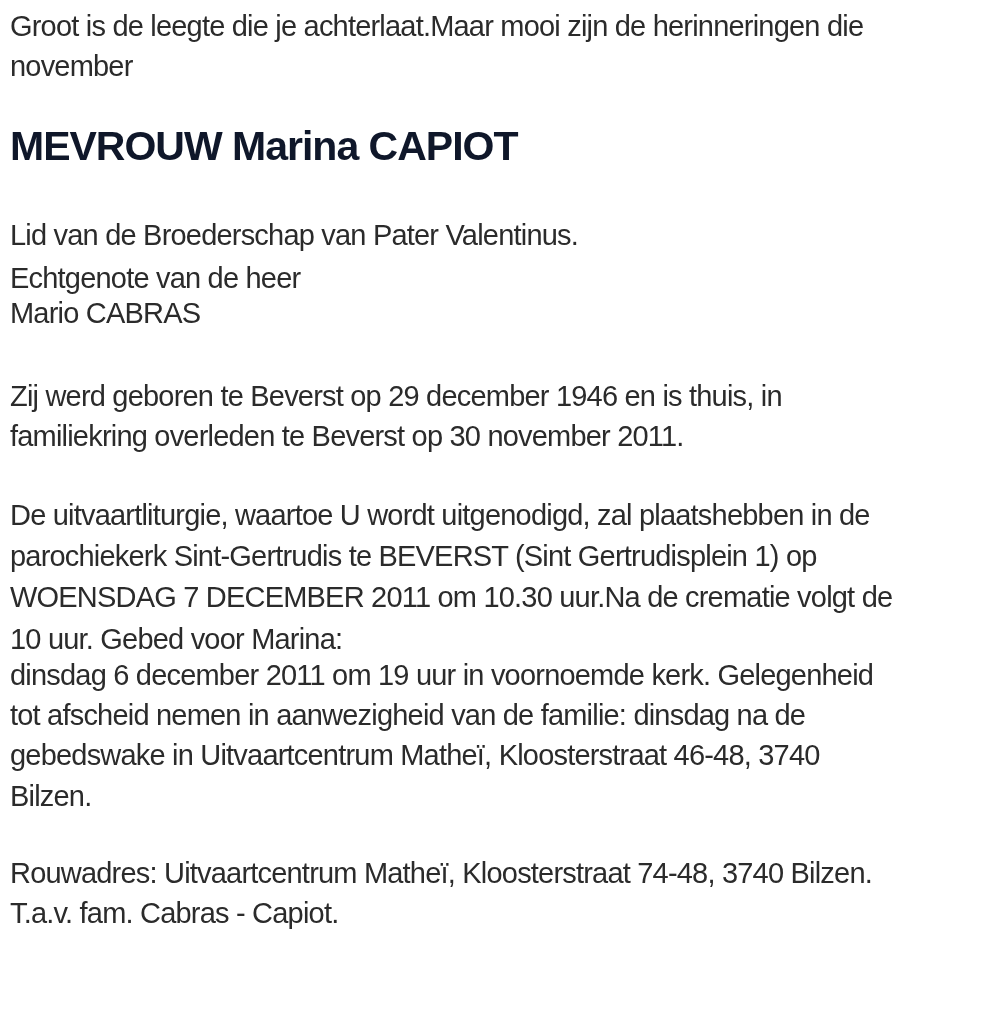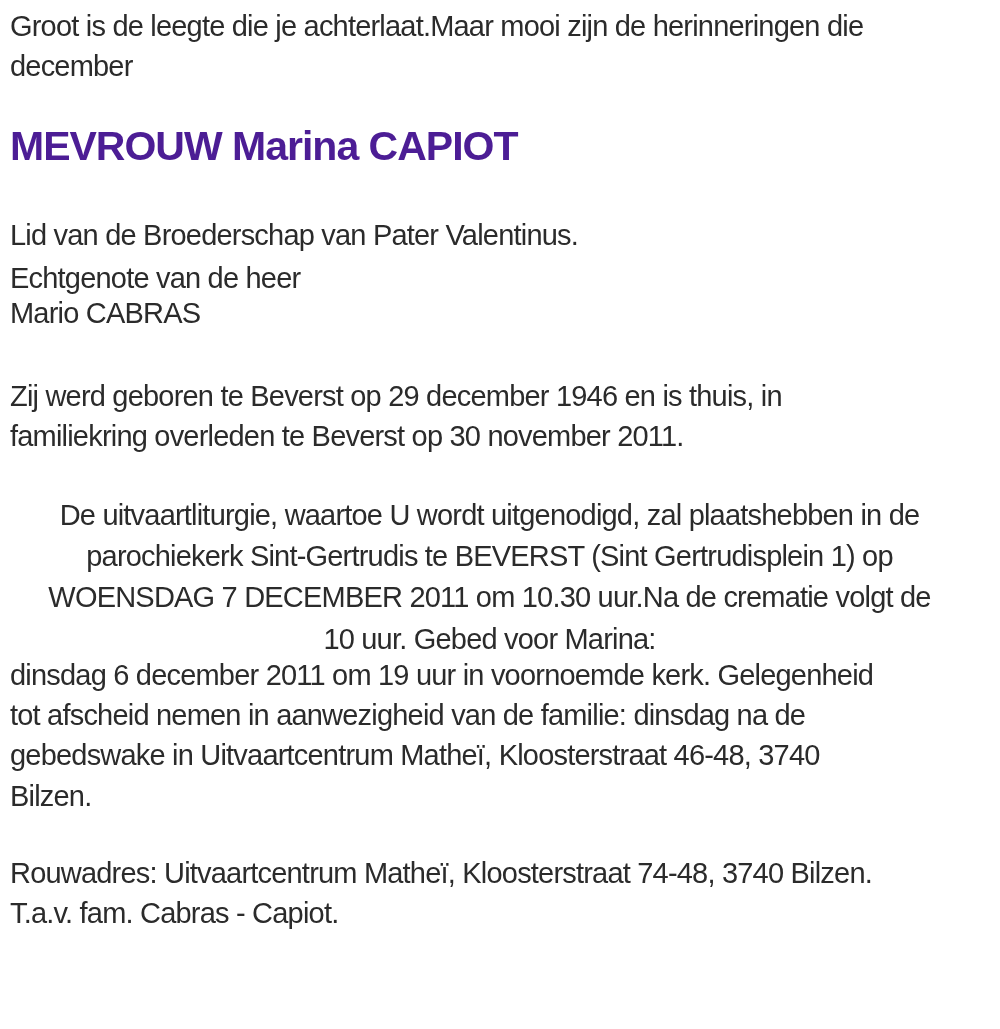--- a/index.html
+++ b/index.html
@@ -29,38 +29,38 @@
     display: block;
     white-space: pre;
   }
   .epigraph   { line-height: 40px; }
   .title {
     margin: 35px 0 0 0;
     font-size: 41px;
     line-height: 50px;
     letter-spacing: -1px;
     font-weight: 700;
-    color: #4c1d95;
+    color: #0f172a;
     white-space: pre;
   }
   .relation   { margin-top: 6px;  line-height: 35px; }
   .membership { margin-top: 44px; line-height: 40px; }
   .birthdeath { margin-top: 45px; line-height: 40px; }
-  .service    { margin-top: 39px; line-height: 41.2px; text-align: center; }
+  .service    { margin-top: 39px; line-height: 41.2px; }
   .wake       { margin-top: -5px; line-height: 40.3px; }
   .mourning   { margin-top: 37px; line-height: 40px; }
 </style>
 </head>
 <body>
 
 <main class="doc">
 
   <p class="para epigraph">
     <span class="line">Groot is de leegte die je achterlaat.Maar mooi zijn de herinneringen die</span>
-    <span class="line">december</span>
+    <span class="line">november</span>
   </p>
 
   <h1 class="title">MEVROUW Marina CAPIOT</h1>
 
   <p class="para membership">
     <span class="line">Lid van de Broederschap van Pater Valentinus.</span>
   </p>
 
   <p class="para relation">
     <span class="line">Echtgenote van de heer</span>

